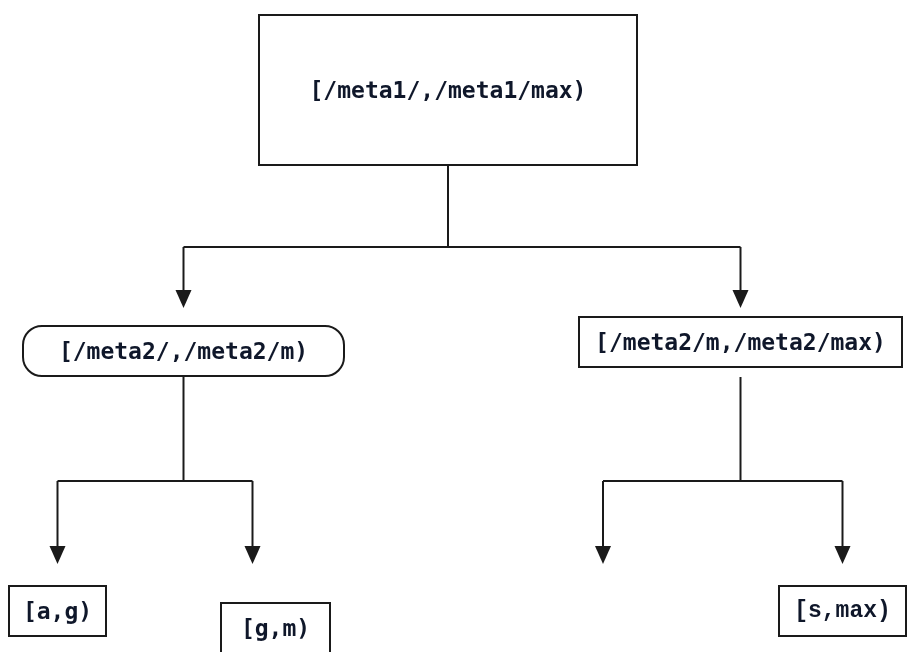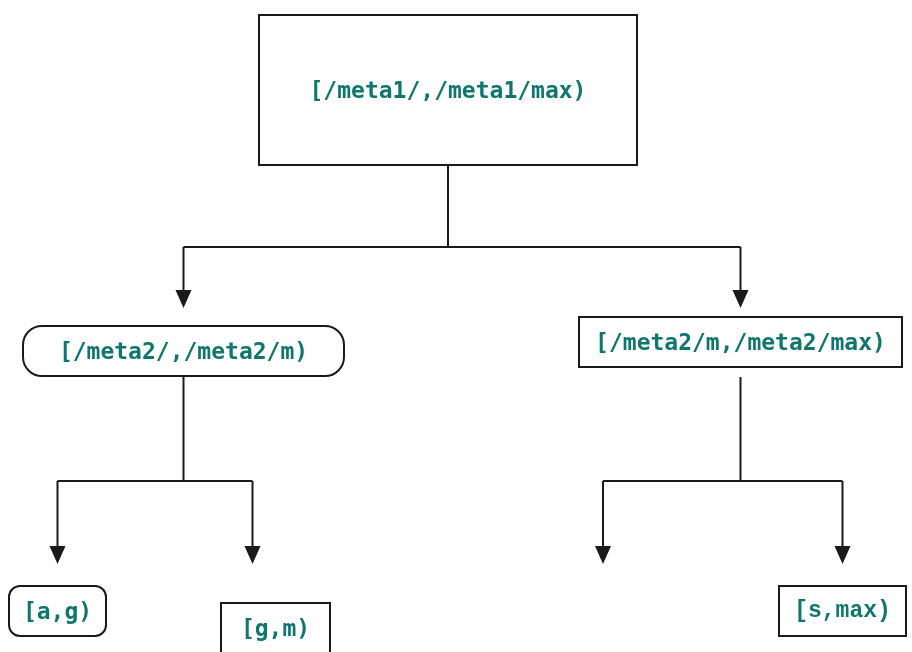--- a/index.html
+++ b/index.html
@@ -23,29 +23,29 @@
     height: 652px;
   }
   .node {
     position: absolute;
     box-sizing: border-box;
     background: #ffffff;
     border: 2px solid #1a1a1a;
     display: flex;
     align-items: center;
     justify-content: center;
-    color: #0f766e;
+    color: #0f172a;
     font-weight: 700;
     font-size: 23px;
     white-space: nowrap;
   }
   .node-root  { left: 258px; top: 14px;  width: 380px; height: 152px; }
   .node-l     { left: 22px;  top: 325px; width: 323px; height: 52px; border-radius: 20px; }
   .node-r     { left: 578px; top: 316px; width: 325px; height: 52px; }
-  .node-ll    { left: 8px;   top: 585px; width: 99px;  height: 52px; border-radius: 12px; }
+  .node-ll    { left: 8px;   top: 585px; width: 99px;  height: 52px; }
   .node-lr    { left: 220px; top: 585px; width: 111px;  height: 52px; margin-top: 17px; }
   .node-rl    { left: 553px; top: 585px; width: 100px; height: 52px; }
   .node-rr    { left: 778px; top: 585px; width: 129px; height: 52px; font-family: Liberation Mono, monospace; }
   .edge-line {
     fill: none;
     stroke: #1a1a1a;
     stroke-width: 2;
   }
   .arrow-head {
     fill: #1a1a1a;

